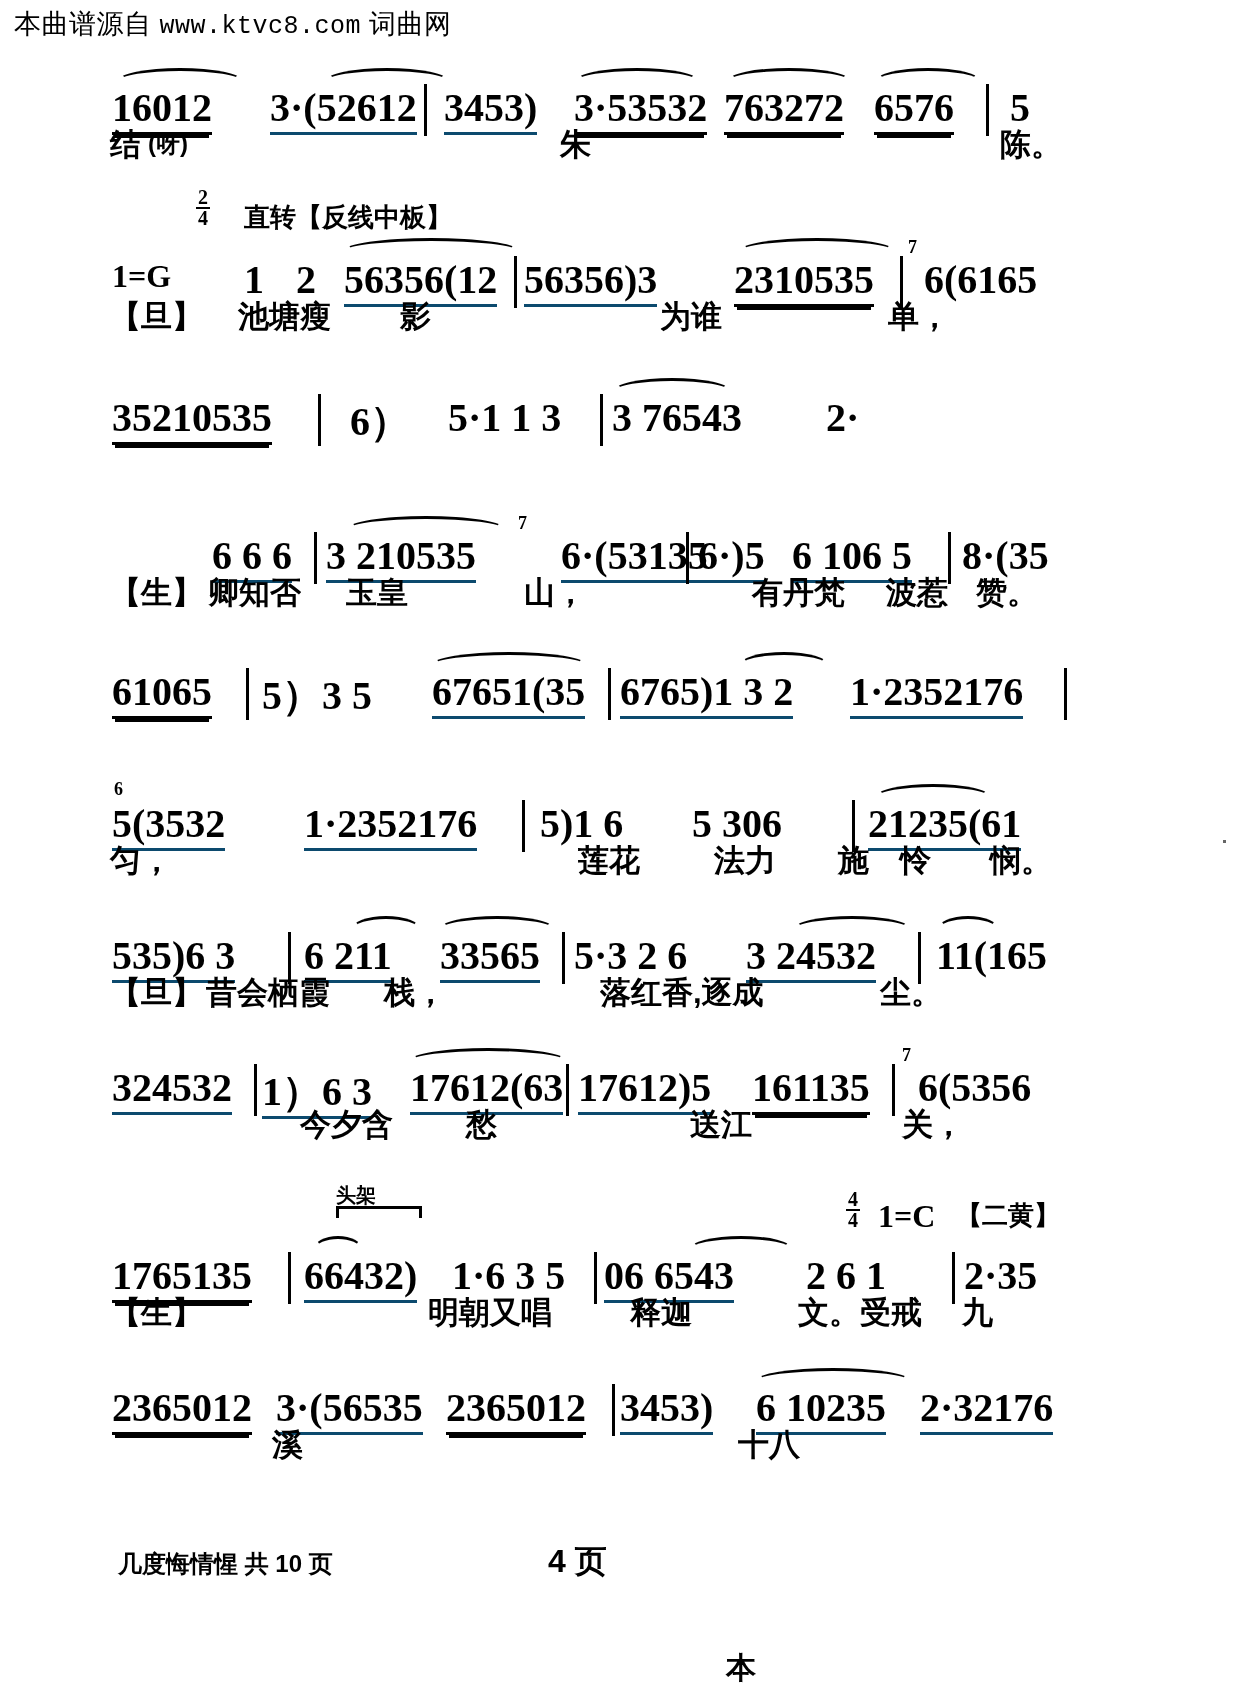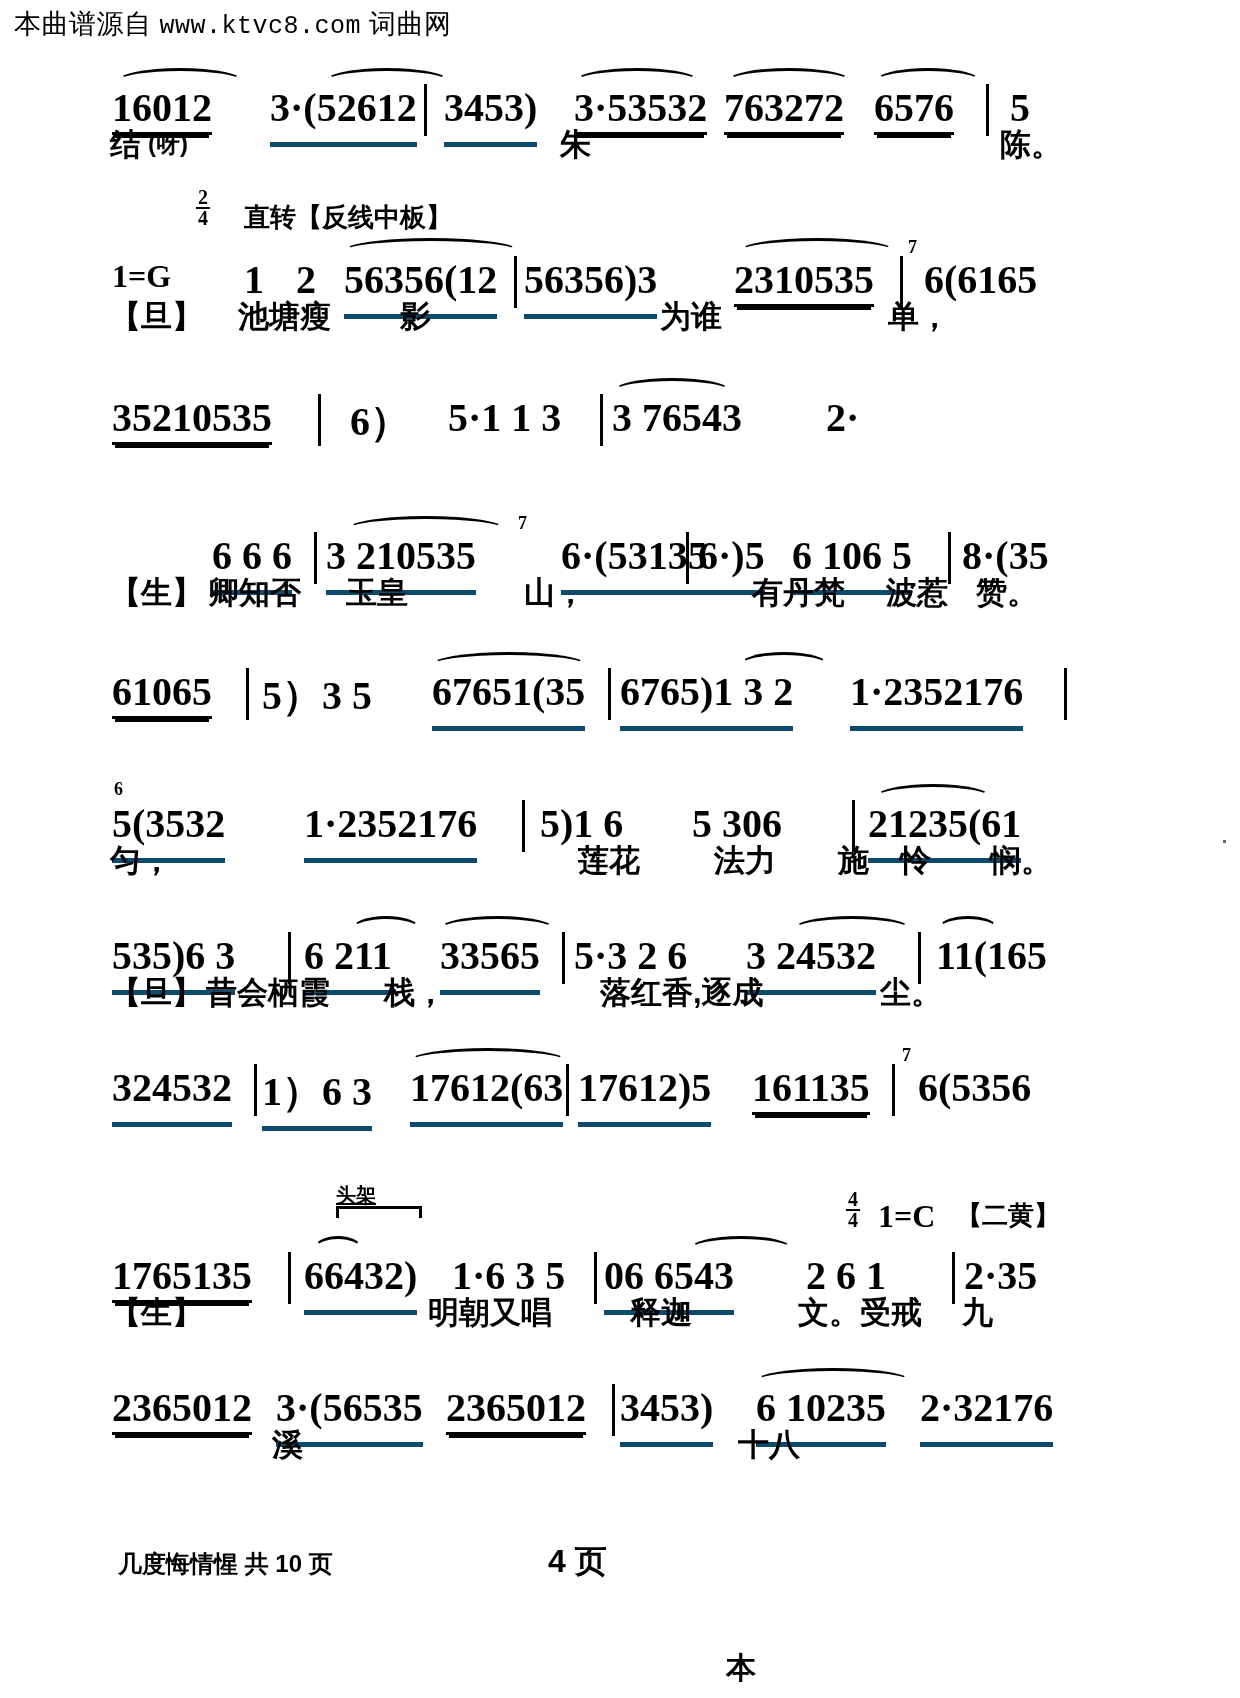--- a/index.html
+++ b/index.html
@@ -56,21 +56,21 @@
     font-family: "Liberation Sans", sans-serif;
     font-size: 31px;
     font-weight: 700;
   }
   .cell {
     position: absolute;
     top: 0;
     white-space: nowrap;
   }
   
-  .u1 { border-bottom: 5px solid #0c4a6e; padding-bottom: 12px; }
+  .u1 { border-bottom: 3px solid #0c4a6e; padding-bottom: 2px; }
   .u2 { border-bottom: 3px solid #000; padding-bottom: 2px; box-shadow: 0 6px 0 -3px #000; }
   
   .arc {
     position: absolute;
     border-top: 3px solid #000;
     border-left: 2px solid transparent;
     border-right: 2px solid transparent;
     border-radius: 60% 60% 0 0 / 100% 100% 0 0;
     height: 12px;
   }
@@ -106,21 +106,20 @@
     font-size: 18px;
     font-family: "Liberation Serif", serif;
     font-weight: 700;
     line-height: 1;
   }
   .bracket-label {
     position: absolute;
     font-family: "Liberation Sans", sans-serif;
     font-size: 20px;
     font-weight: 700;
-    text-decoration: underline;
   }
   .bracket-line {
     position: absolute;
     border-top: 3px solid #000;
     border-left: 3px solid #000;
     border-right: 3px solid #000;
     height: 9px;
   }
   .footer-left {
     position: absolute;
@@ -336,20 +335,26 @@
       <div class="barline" style="left:254px; top:22px; height:52px;"></div>
       <div class="cell" style="left:262px; top:22px;"><span class="u1">1）6 3</span></div>
       <div class="cell" style="left:410px; top:22px;"><span class="u1">17612(63</span></div>
       <div class="barline" style="left:566px; top:22px; height:52px;"></div>
       <div class="cell" style="left:578px; top:22px;"><span class="u1">17612)5</span></div>
       <div class="cell" style="left:752px; top:22px;"><span class="u2">161135</span></div>
       <div class="barline" style="left:892px; top:22px; height:52px;"></div>
       <div class="flat7" style="left:902px; top:4px;">7</div>
       <div class="cell" style="left:918px; top:22px;"><span>6(5356</span></div>
     </div>
+    <div class="lyric-row">
+      <span class="cell" style="left:300px;">今夕含</span>
+      <span class="cell" style="left:466px;">愁</span>
+      <span class="cell" style="left:690px;">送江</span>
+      <span class="cell" style="left:902px;">关，</span>
+    </div>
   </div>
 
   <div class="system" style="top:1176px;">
     <div class="bracket-label" style="left:336px; top:6px;">头架</div>
     <div class="bracket-line" style="left:336px; top:30px; width:80px;"></div>
     <div class="meter" style="left:846px; top:14px;">
       <span class="num">4</span>
       <span class="den">4</span>
     </div>
     <div class="keysig" style="left:878px; top:22px;">1=C</div>

